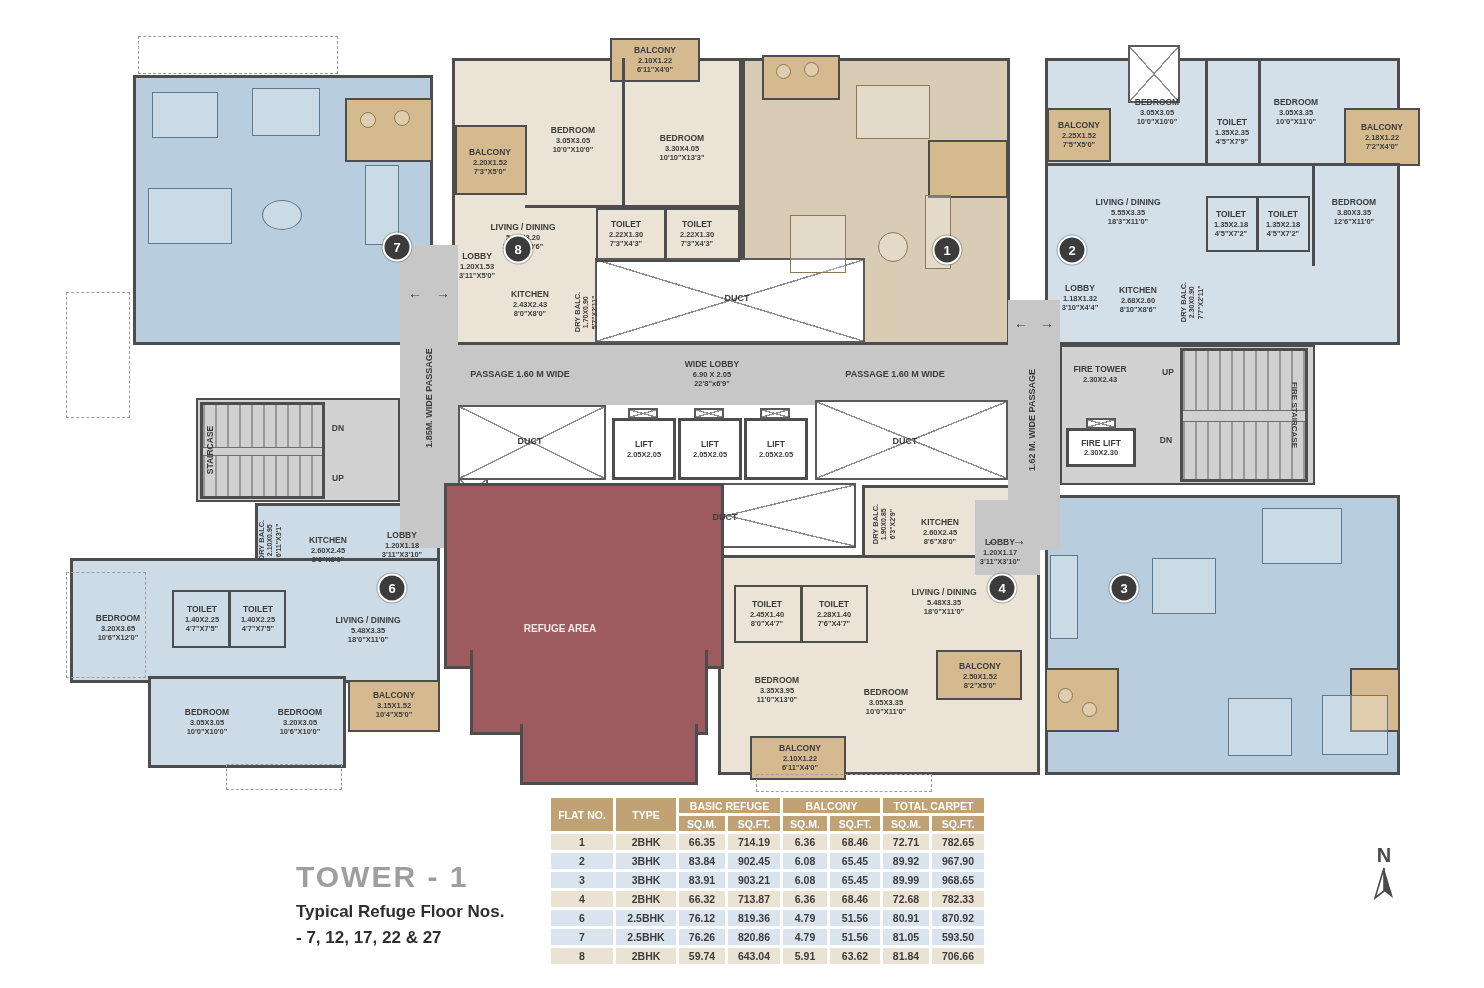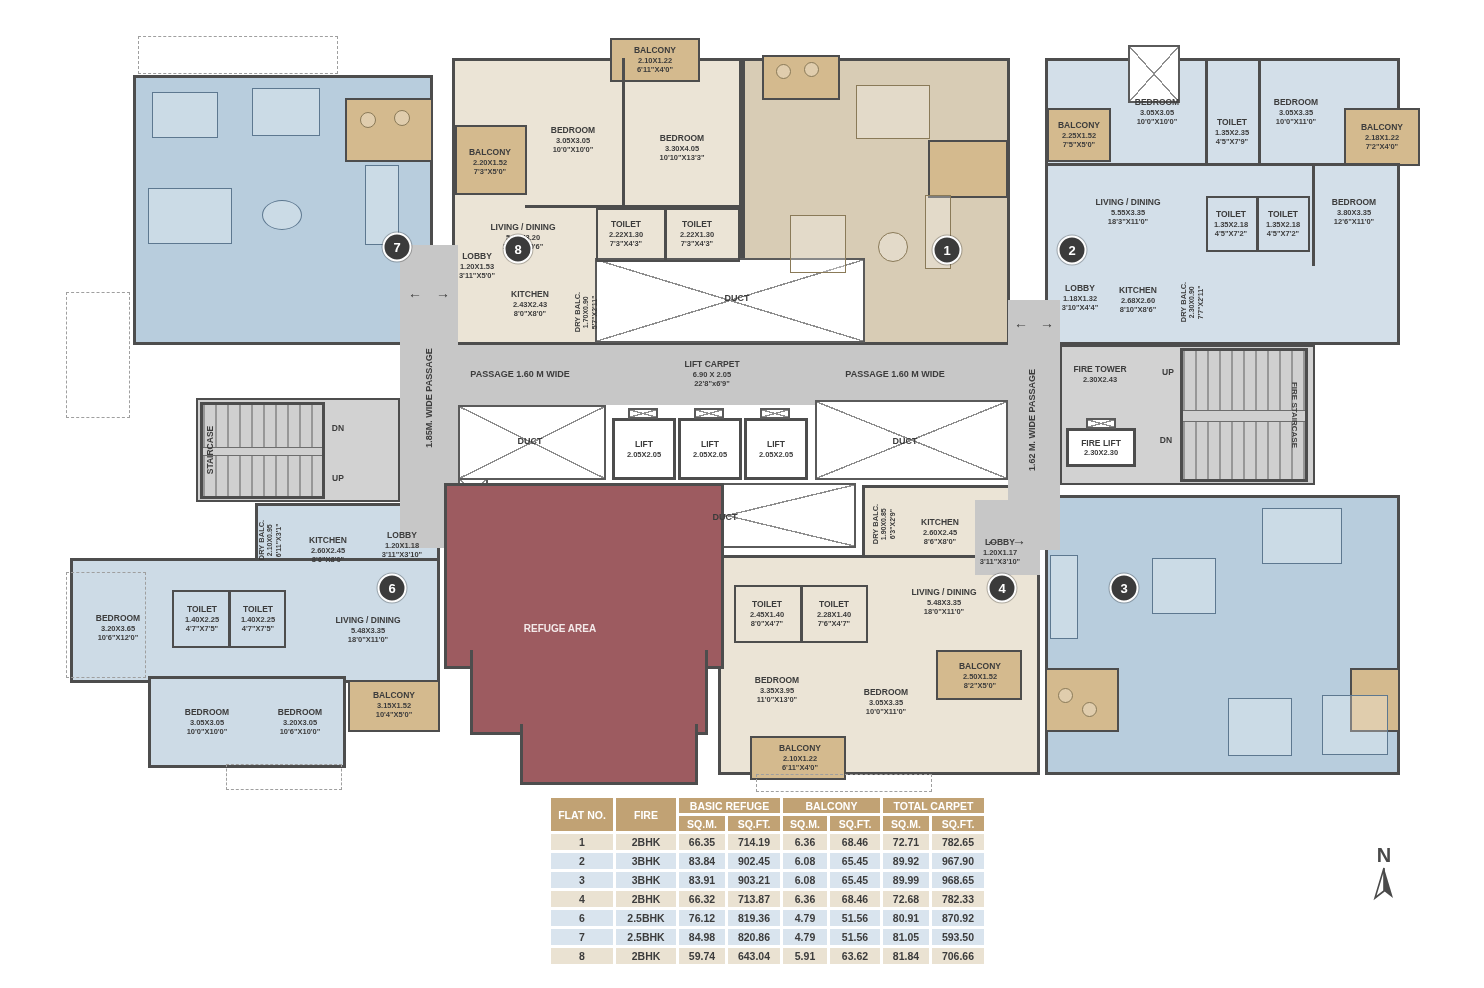--- a/index.html
+++ b/index.html
@@ -412,21 +412,21 @@
     <span class="nm">BALCONY</span>
       <span class="dm">2.10X1.22</span>
       <span class="dm">6'11"X4'0"</span>
   </div>
 
   <div class="ctv" style="left:429px;top:398px;">1.85M. WIDE PASSAGE</div>
   <div class="ctv" style="left:1032px;top:420px;">1.62 M. WIDE PASSAGE</div>
   <div class="ct" style="left:520px;top:374px;">PASSAGE 1.60 M WIDE</div>
   <div class="ct" style="left:895px;top:374px;">PASSAGE 1.60 M WIDE</div>
   <div class="rl" style="left:712px;top:374px;">
-    <span class="nm">LIFT CARPET</span>
+    <span class="nm">WIDE LOBBY</span>
     <span class="dm">6.90 X 2.05</span>
     <span class="dm">22'8"x6'9"</span>
   </div>
   <div class="ct" style="left:737px;top:298px;">DUCT</div>
   <div class="ct" style="left:530px;top:441px;">DUCT</div>
   <div class="ct" style="left:905px;top:441px;">DUCT</div>
   <div class="ct" style="left:725px;top:517px;">DUCT</div>
   <div class="rl" style="left:1100px;top:374px;">
     <span class="nm">FIRE TOWER</span>
     <span class="dm">2.30X2.43</span>
@@ -461,21 +461,21 @@
       <col style="width:46px">
         <col style="width:52px">
       <col style="width:44px">
         <col style="width:50px">
       <col style="width:46px">
         <col style="width:52px">
     </colgroup>
     <thead>
       <tr>
         <th rowspan="2">FLAT NO.</th>
-        <th rowspan="2">FIRE</th>
+        <th rowspan="2">TYPE</th>
         <th colspan="2">BASIC REFUGE</th>
         <th colspan="2">BALCONY</th>
         <th colspan="2">TOTAL CARPET</th>
       </tr>
       <tr>
         <th>SQ.M.</th>
         <th>SQ.FT.</th>
         <th>SQ.M.</th>
         <th>SQ.FT.</th>
         <th>SQ.M.</th>
@@ -529,40 +529,45 @@
         <td>76.12</td>
           <td>819.36</td>
         <td>4.79</td>
           <td>51.56</td>
         <td>80.91</td>
           <td>870.92</td>
       </tr>
       <tr class="row-blue">
         <td>7</td>
           <td>2.5BHK</td>
-        <td>84.98</td>
+        <td>76.26</td>
           <td>820.86</td>
         <td>4.79</td>
           <td>51.56</td>
         <td>81.05</td>
           <td>593.50</td>
       </tr>
       <tr class="row-cream">
         <td>8</td>
           <td>2BHK</td>
         <td>59.74</td>
           <td>643.04</td>
         <td>5.91</td>
           <td>63.62</td>
         <td>81.84</td>
           <td>706.66</td>
       </tr>
     </tbody>
   </table>
 
+  <div class="titleblock">
+    <div class="t1">TOWER - 1</div>
+    <div class="t2">Typical Refuge Floor Nos.</div>
+    <div class="t3">- 7, 12, 17, 22 &amp; 27</div>
+  </div>
 
   <div class="north">
     <div class="n">N</div>
     <svg width="24" height="36" viewBox="0 0 24 36">
       <polygon points="12,3 12,26 3,33" fill="none" stroke="#4a4a4a" stroke-width="1.6"></polygon>
       <polygon points="12,3 21,33 12,26" fill="#4a4a4a"></polygon>
     </svg>
   </div>
 
 </div>

